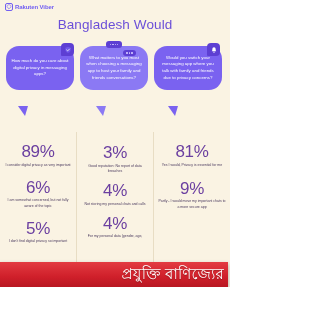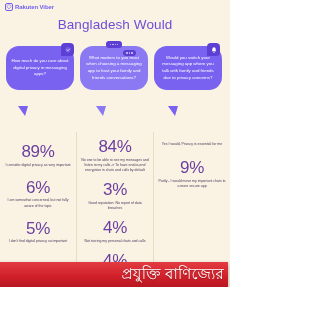--- a/index.html
+++ b/index.html
@@ -237,43 +237,40 @@
         <div class="cap">I am somewhat concerned, but not fully aware of the topic</div>
       </div>
       <div class="sep"></div>
       <div class="stat s3">
         <div class="num">5%</div>
         <div class="cap">I don't find digital privacy so important</div>
       </div>
     </div>
 
     <div class="col c2">
-      <div class="stat s1">
-        <div class="num">84%</div>
-        <div class="cap">No one to be able to see my messages and listen to my calls -&gt; To have end-to-end encryption in chats and calls by default</div>
-      </div>
       <div class="sep"></div>
       <div class="stat s2">
         <div class="num">3%</div>
         <div class="cap">Good reputation: No report of data breaches</div>
       </div>
       <div class="sep"></div>
       <div class="stat s3">
         <div class="num">4%</div>
         <div class="cap">Not storing my personal chats and calls</div>
       </div>
       <div class="sep"></div>
       <div class="stat s4">
         <div class="num">4%</div>
         <div class="cap">For my personal data (gender, age,</div>
       </div>
     </div>
 
     <div class="col c3">
       <div class="stat s1">
+        <div class="num">81%</div>
         <div class="cap">Yes I would, Privacy is essential for me</div>
       </div>
       <div class="sep"></div>
       <div class="stat s2">
         <div class="num">9%</div>
         <div class="cap">Partly - I would move my important chats to a more secure app</div>
       </div>
       <div class="sep"></div>
     </div>
   </div>

